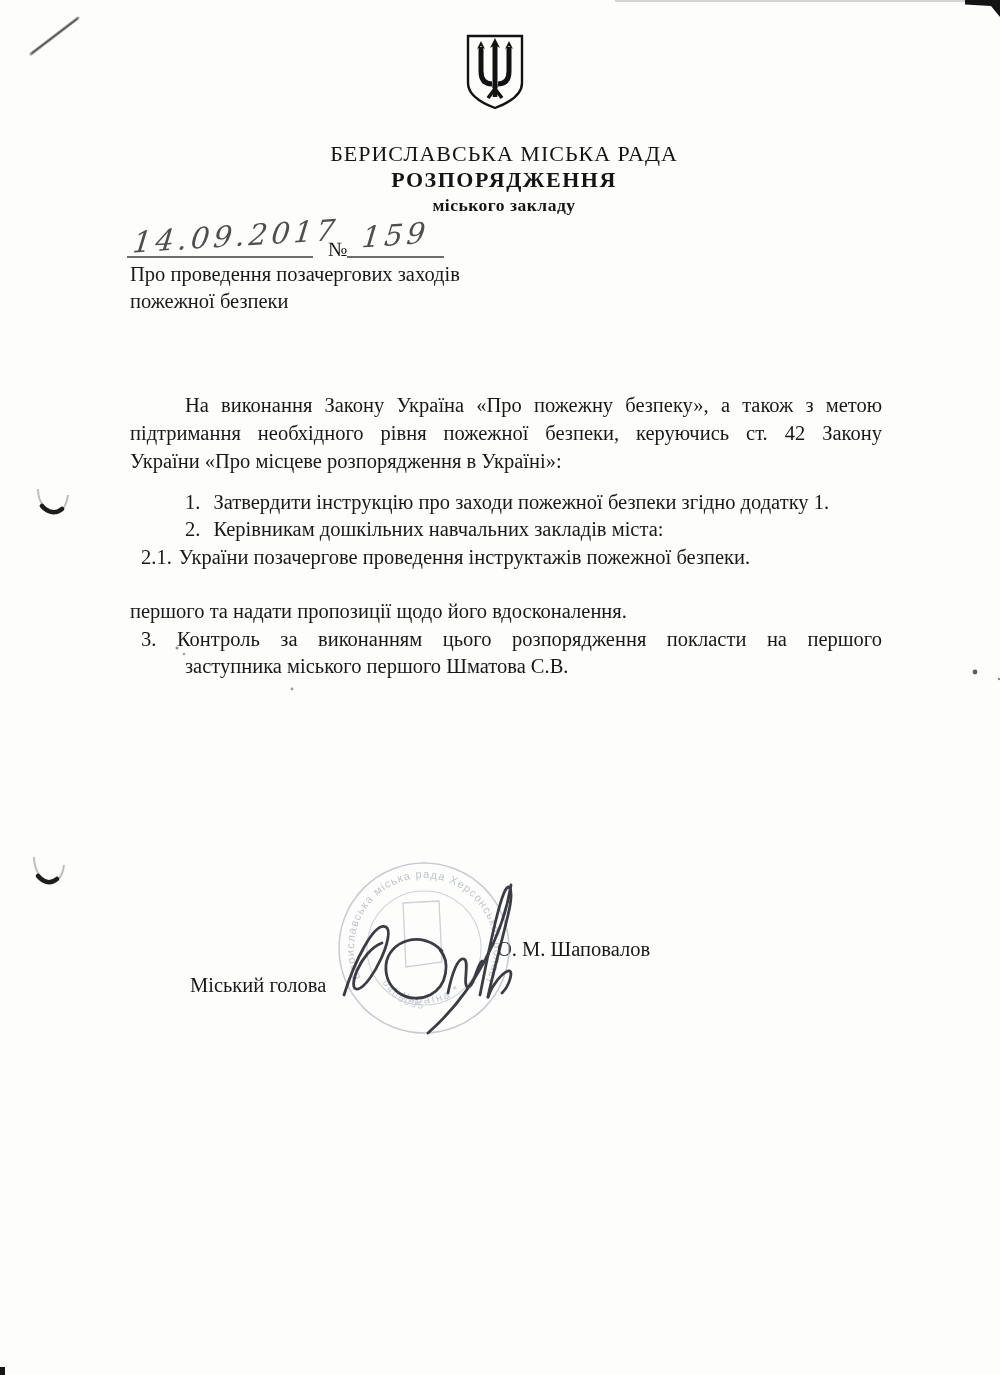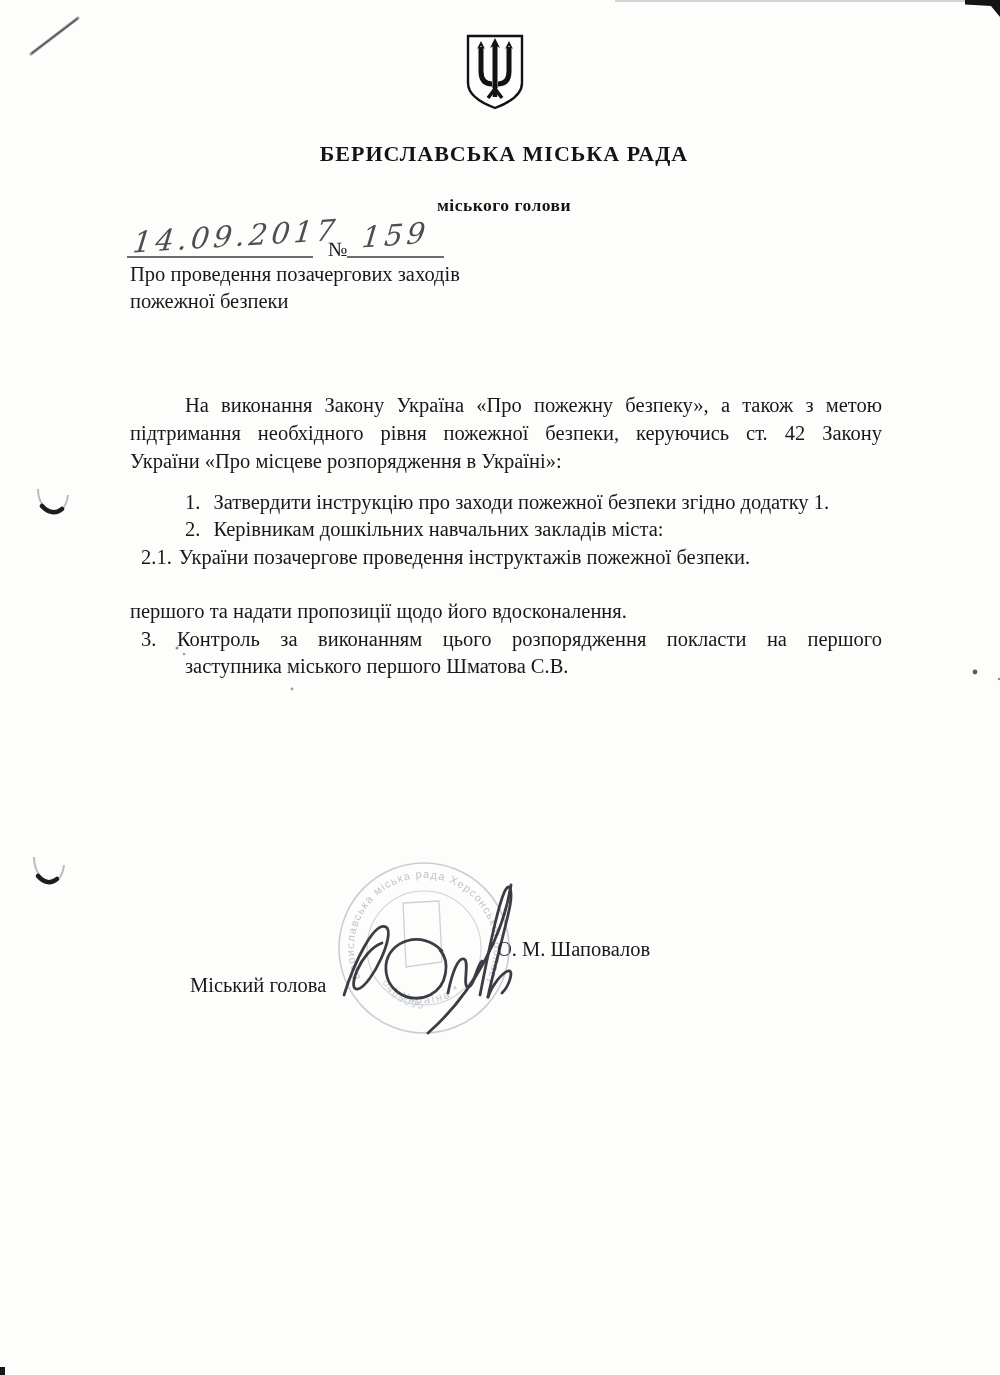--- a/index.html
+++ b/index.html
@@ -8,21 +8,21 @@
     width:1000px;height:1375px;
     background:#fdfdfc;
     overflow:hidden;
     font-family:"Liberation Serif", serif;
     color:#1c1c1c;
   }
   .abs{position:absolute;}
   
   .org-name{
     left:124px;top:141px;width:760px;
-    text-align:center;font-weight:bold;font-size:22px;letter-spacing:1px;
+    text-align:center;font-weight:normal;font-size:22px;letter-spacing:1px;
     color:#141414;
   }
   .doc-type{
     left:124px;top:167px;width:760px;
     text-align:center;font-weight:bold;font-size:22px;letter-spacing:1.5px;
     color:#141414;
   }
   .doc-issuer{
     left:124px;top:195px;width:760px;
     text-align:center;font-weight:bold;font-size:17.5px;letter-spacing:.5px;
@@ -99,21 +99,22 @@
       <path d="M30,11 V55" stroke-width="5"></path>
     </g>
     <path d="M25,15 L30,5 L35,15 L30,12 Z" fill="#121212"></path>
     <path d="M12,16 L16,8 L20,16 L16,13 Z" fill="#121212"></path>
     <path d="M40,16 L44,8 L48,16 L44,13 Z" fill="#121212"></path>
     <path d="M30,51 V64" stroke="#121212" stroke-width="4.5" fill="none"></path>
     <path d="M23,65 L30,56 L37,65" stroke="#121212" stroke-width="3.6" fill="none"></path>
   </svg>
 
   <div class="abs org-name">БЕРИСЛАВСЬКА МІСЬКА РАДА</div>
-  <div class="abs doc-issuer">міського голови</div>
+  <div class="abs doc-type">РОЗПОРЯДЖЕННЯ</div>
+  <div class="abs doc-issuer">міського закладу</div>
 
   <div class="abs hand hand-date">14.09.2017</div>
   <div class="abs uline uline1"></div>
   <div class="abs doc-line no-sign">№</div>
   <div class="abs uline uline2"></div>
   <div class="abs hand hand-num">159</div>
 
   <div class="abs doc-line" style="left:130px;top:261px">Про проведення позачергових заходів</div>
   <div class="abs doc-line" style="left:130px;top:288px">пожежної безпеки</div>
 

